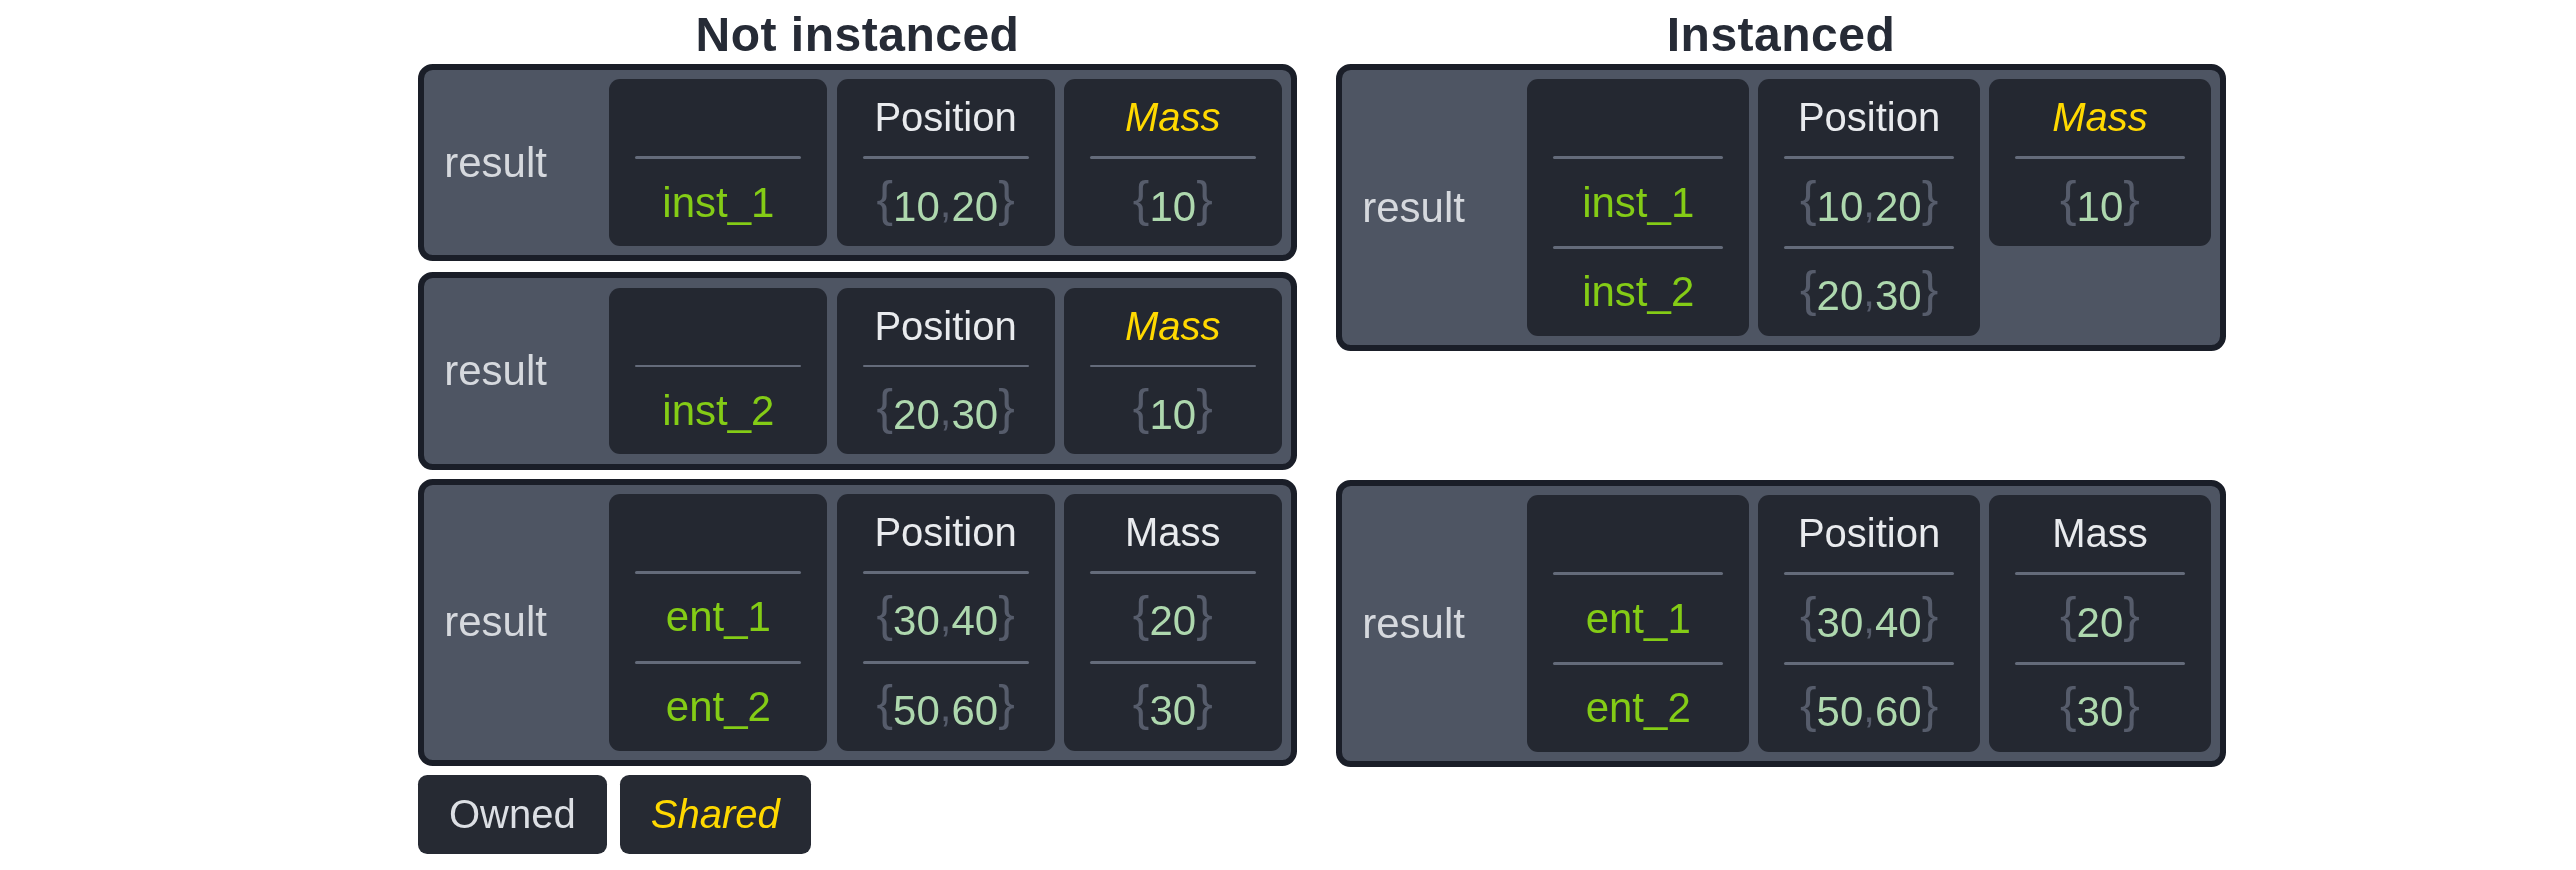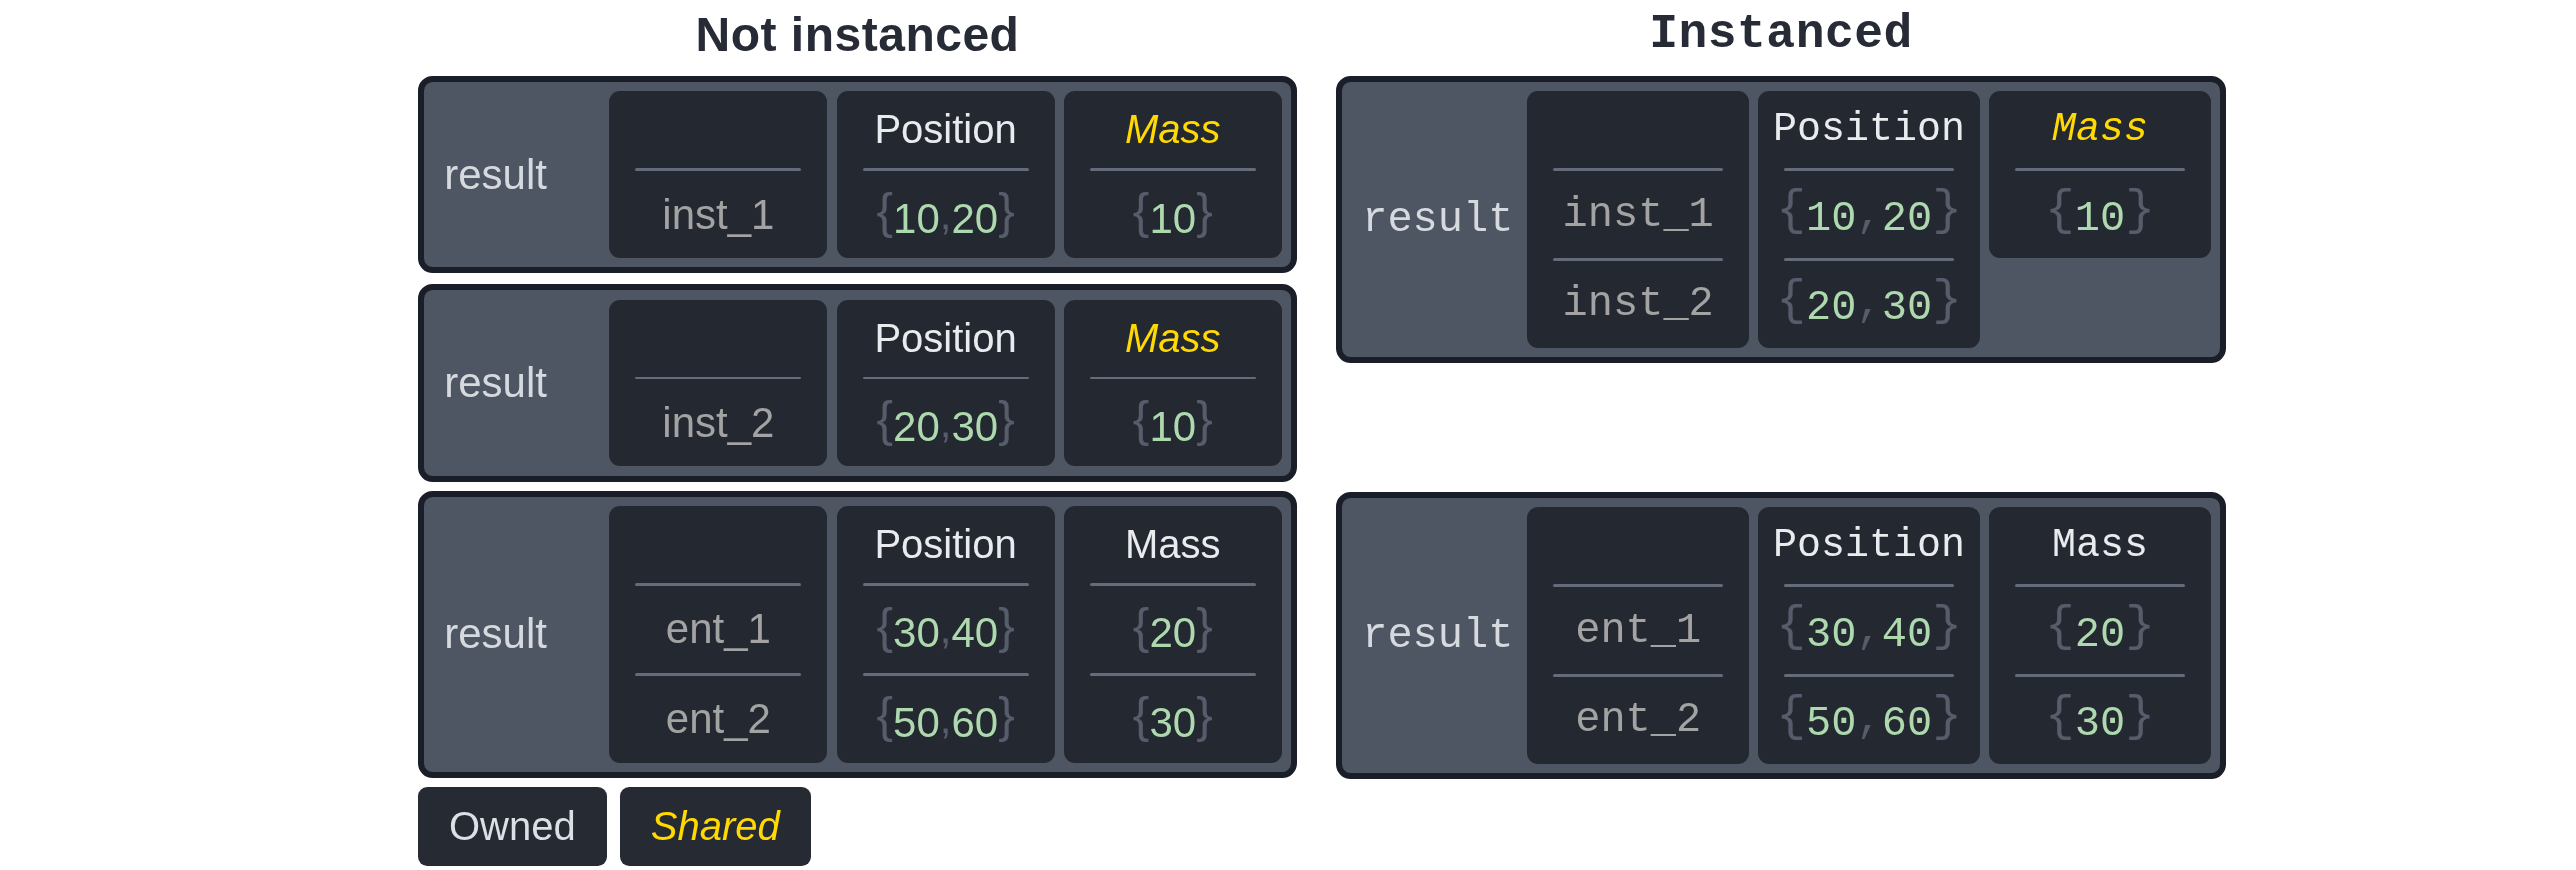--- a/index.html
+++ b/index.html
@@ -6,28 +6,28 @@
   .canvas {
     position: relative;
     width: 2576px;
     height: 870px;
     background: #ffffff;
     overflow: hidden;
     font-family: "Liberation Sans", sans-serif;
   }
   .col { position: absolute; top: 9.2px; display: flex; flex-direction: column; }
   .col-left  { left: 418px;  width: 879px; }
-  .col-right { left: 1336px; width: 890px; font-family: Liberation Mono, monospace; }
+  .col-right { left: 1336px; width: 890px; }
 
   .diagram-title {
     height: 51px; line-height: 51px;
     text-align: center;
     font-size: 48px; font-weight: 700;
     color: #262b36;
-    margin-bottom: 16px;
+    margin-bottom: 4px;
     letter-spacing: 0.5px;
   }
 
   .tbox {
     display: flex; align-items: stretch;
     background: #4e5563;
     border: 6.4px solid #1a1e28;
     border-radius: 14.7px;
     padding: 9.2px; gap: 9.2px;
     box-sizing: border-box;
@@ -76,21 +76,21 @@
   .vrow {
     height: 87px;
     display: flex; align-items: center; justify-content: center;
     font-size: 42px;
     color: #aed8ae;
     white-space: nowrap;
   }
   .brace { color: #565c6b; font-size: 1.18em; line-height: 1; position: relative; top: -2.8px; }
   .comma { color: #565c6b; }
   .num   { color: #aed8ae; margin-top: 8px; }
-  .ename { color: #a3a3a3; text-align: right; }
+  .ename { color: #84cc16; text-align: right; }
 
   .legend { display: flex; gap: 13px; margin-top: 9.2px; }
   .lbox {
     height: 79px;
     display: flex; align-items: center;
     background: #262a33;
     border-radius: 9.2px;
     padding: 0 31px;
     font-size: 40px;
     color: #dcdfe4;

